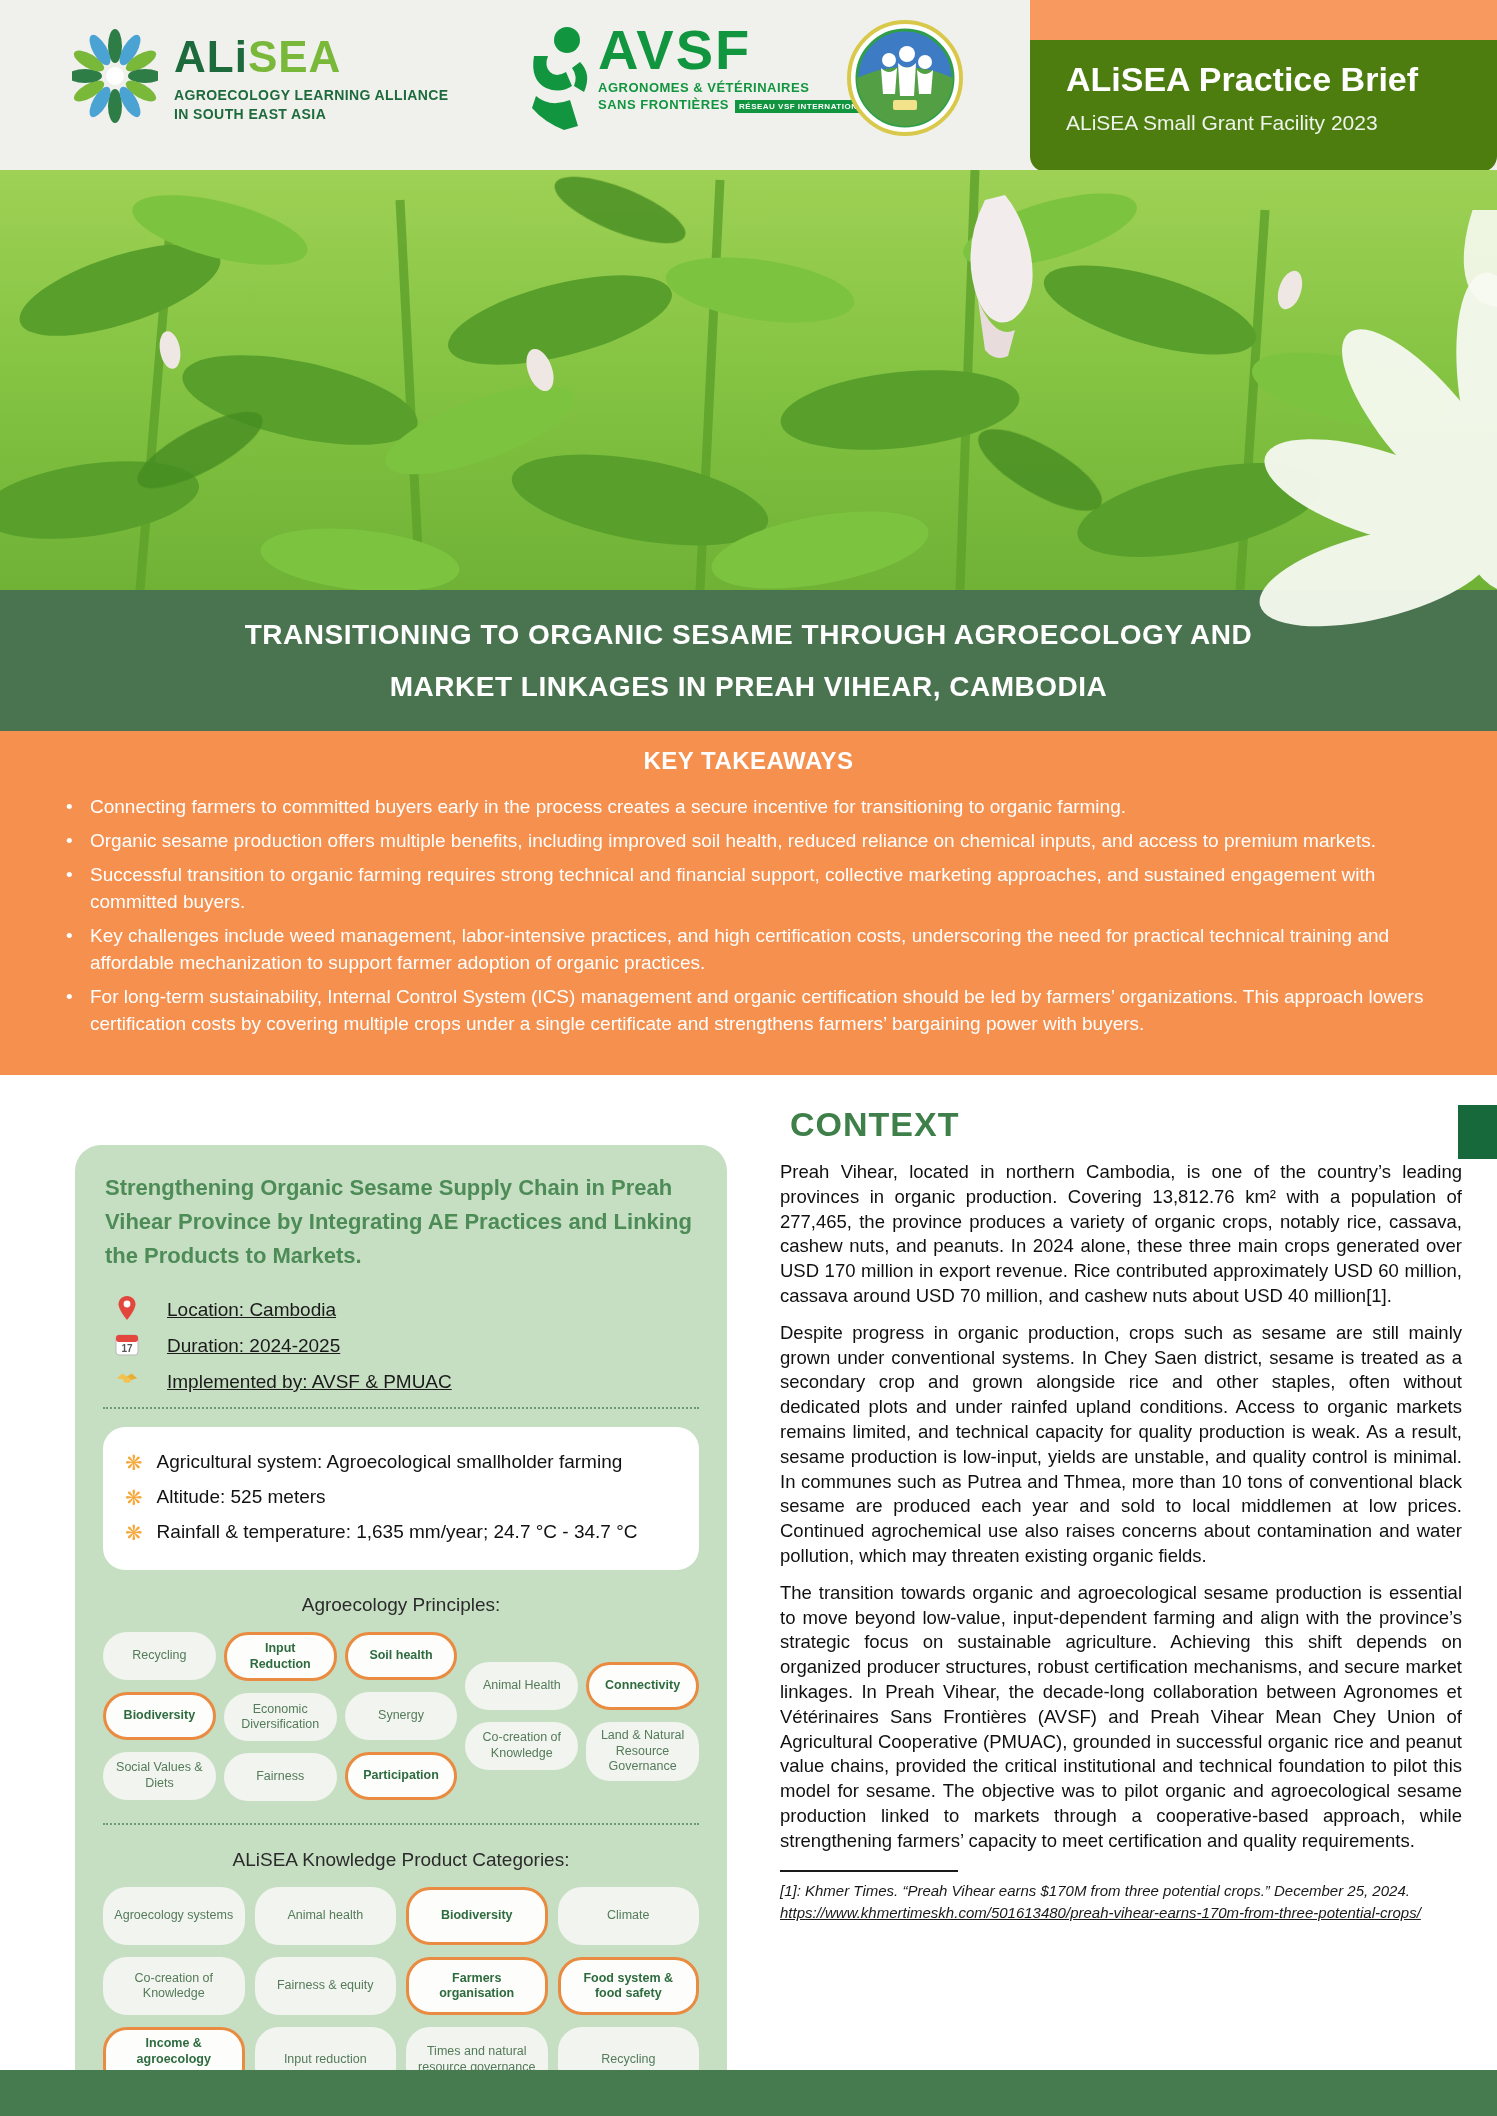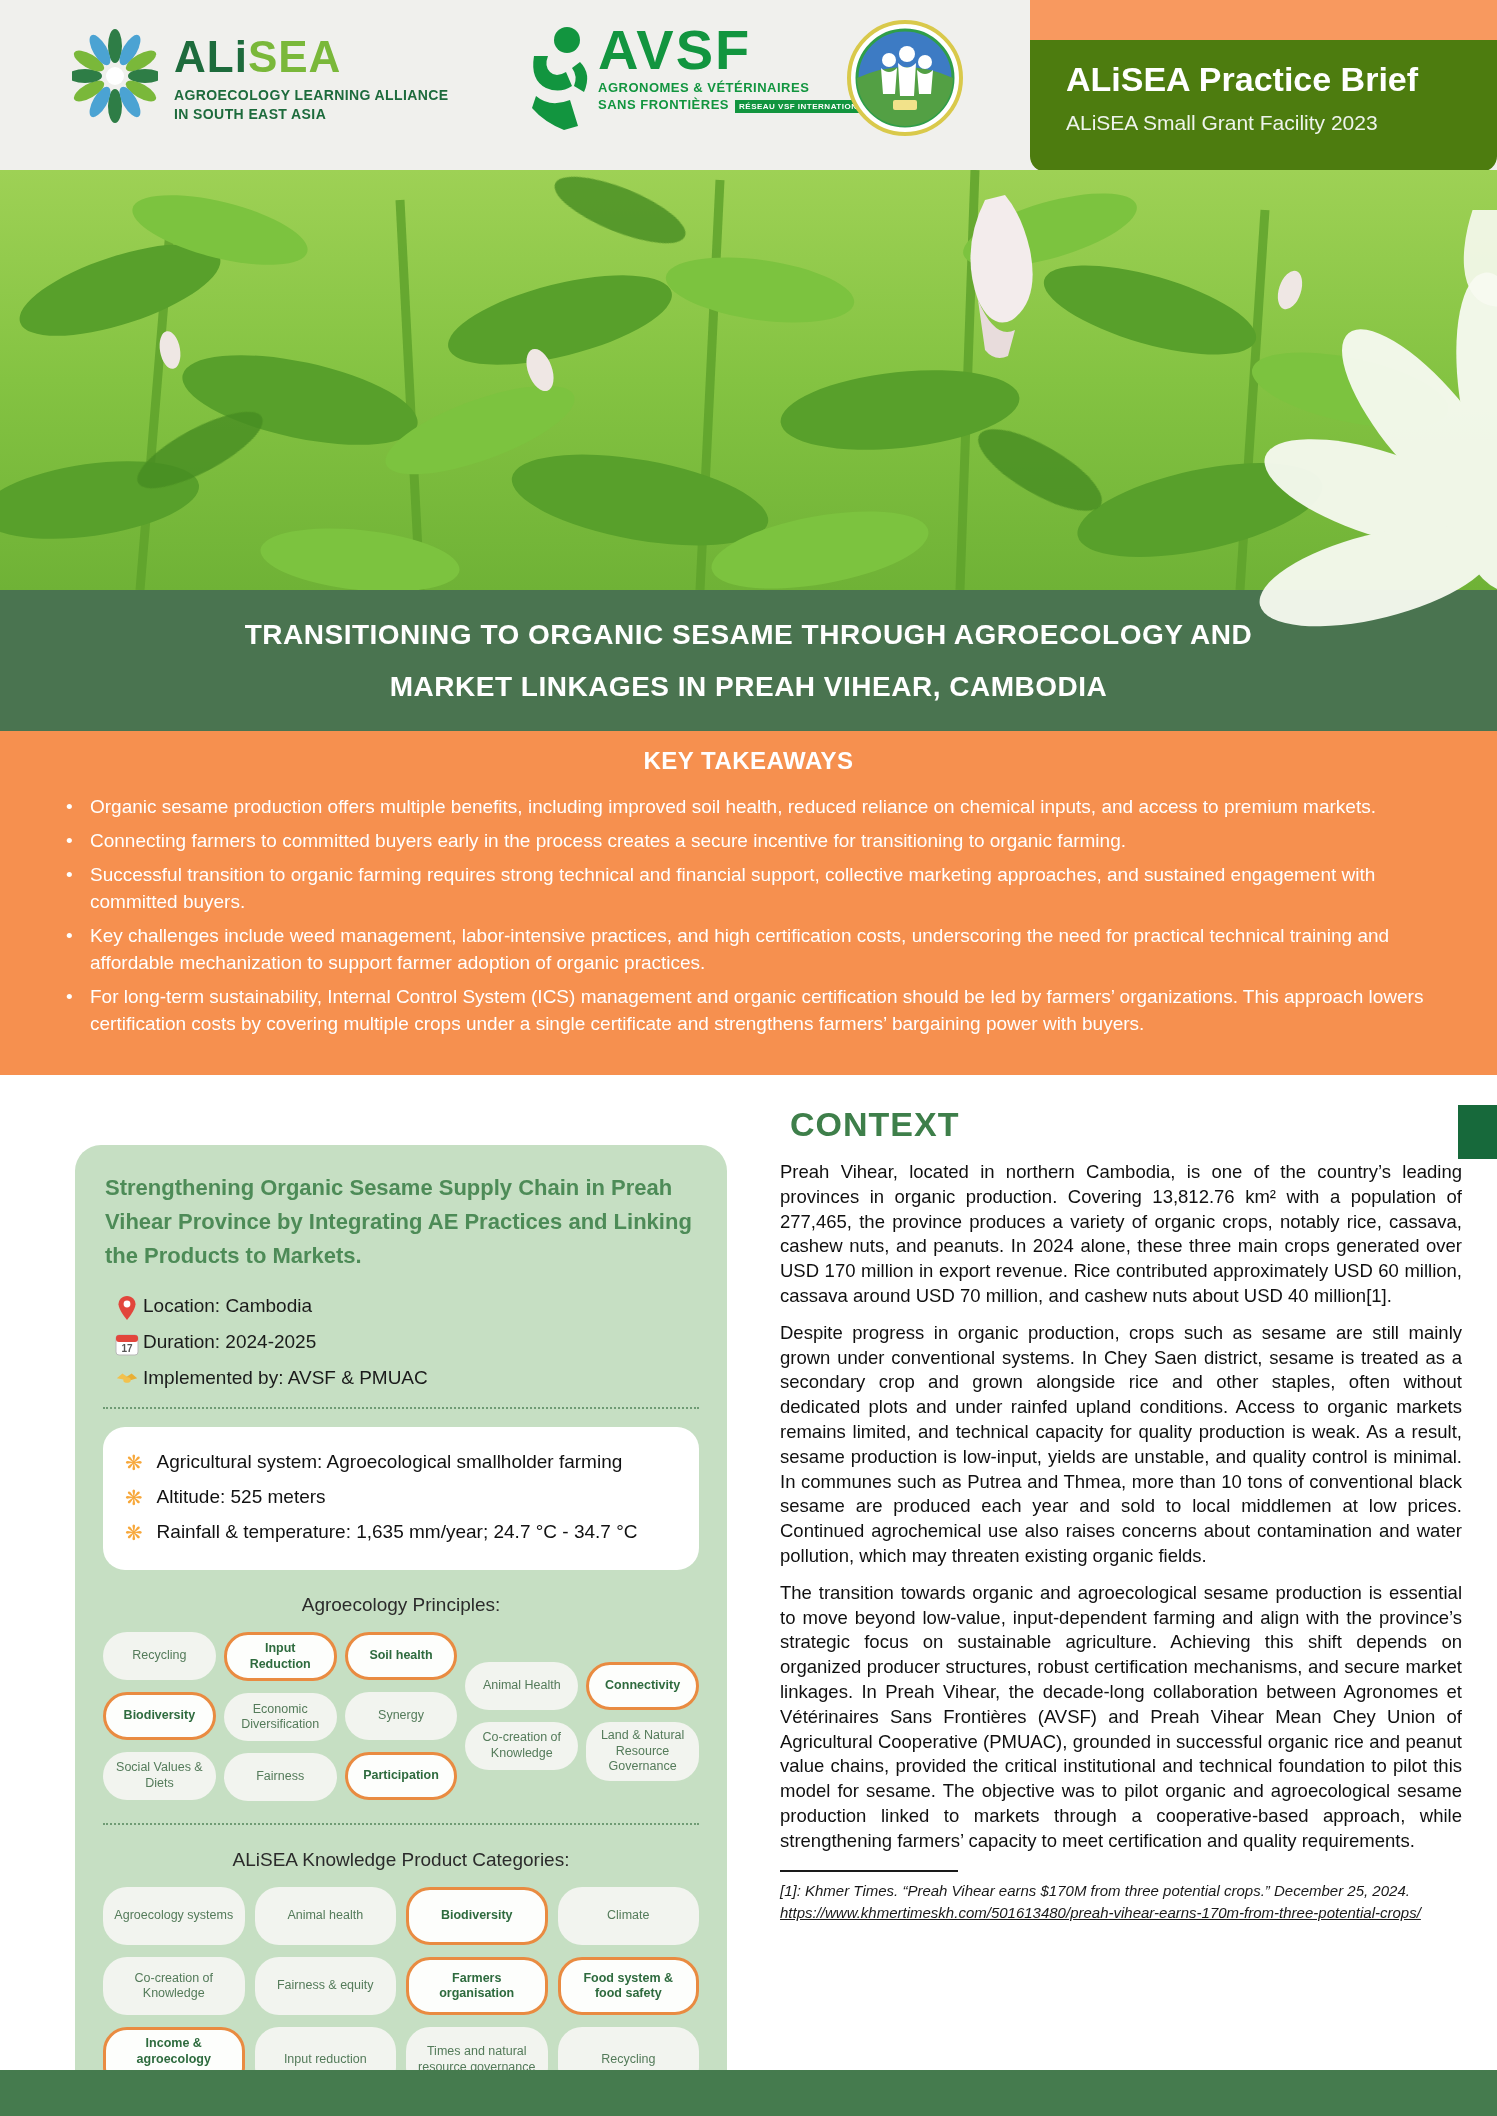--- a/index.html
+++ b/index.html
@@ -38,21 +38,21 @@
   .takeaways ul { list-style:none; }
   .takeaways li { position:relative; color:#ffffff; font-size:19px; line-height:27px; padding-left:30px; margin-bottom:7px; }
   .takeaways li::before { content:"•"; position:absolute; left:6px; top:0; font-size:19px; color:#ffffff; }
 
   
   .content { position:absolute; left:0; top:1075px; width:1497px; height:995px; background:#ffffff; }
 
   .panel { position:absolute; left:75px; top:70px; width:652px; height:925px; background:#c6dfc3; border-radius:26px 26px 0 0; padding:26px 28px 0 28px; }
   .panel-title { color:#4d8b57; font-weight:bold; font-size:22px; line-height:34px; padding:0 2px; }
   .meta-rows { margin-top:22px; padding-left:12px; }
-  .meta-row { display:flex; align-items:flex-start; gap:4px; font-size:19px; color:#1b1b1b; margin-bottom:10px; }
+  .meta-row { display:flex; align-items:flex-end; gap:28px; font-size:19px; color:#1b1b1b; margin-bottom:10px;text-decoration:underline; }
   .dotted-sep { border-top:2px dotted #6f9b74; margin:14px 0 0 0; }
   .facts-box { background:#ffffff; border-radius:22px; margin-top:18px; padding:24px 8px 26px 22px; }
   .fact-row { display:flex; align-items:flex-start; gap:14px; font-size:19px; color:#111; margin-bottom:12px; }
   .fact-row:last-child { margin-bottom:0; }
   .flower-bullet { color:#f7a83b; font-size:21px; line-height:23px; flex:0 0 auto; }
   .sub-heading { text-align:center; font-size:19px; color:#2b2b2b; margin-top:24px; }
 
   .pill { background:#f2f4ef; border-radius:24px; color:#547b5a; font-size:12.5px; line-height:1.25;
           display:flex; align-items:center; justify-content:center; text-align:center; min-height:48px; padding:6px 8px; }
   .pill.hl { background:#fdfefc; border:3px solid #e98b41; color:#2e6b3e; font-weight:bold; }
@@ -241,22 +241,22 @@
   </span>
 
   <div class="banner">
     <div class="banner-line">TRANSITIONING TO ORGANIC SESAME THROUGH AGROECOLOGY AND</div>
     <div class="banner-line">MARKET LINKAGES IN PREAH VIHEAR, CAMBODIA</div>
   </div>
 
   <div class="takeaways">
     <div class="takeaways-heading">KEY TAKEAWAYS</div>
     <ul id="kt-list">
+        <li>Connecting farmers to committed buyers early in the process creates a secure incentive for transitioning to organic farming.</li>
         <li>Organic sesame production offers multiple benefits, including improved soil health, reduced reliance on chemical inputs, and access to premium markets.</li>
-        <li>Connecting farmers to committed buyers early in the process creates a secure incentive for transitioning to organic farming.</li>
         <li>Successful transition to organic farming requires strong technical and financial support, collective marketing approaches, and sustained engagement with committed buyers.</li>
         <li>Key challenges include weed management, labor-intensive practices, and high certification costs, underscoring the need for practical technical training and affordable mechanization to support farmer adoption of organic practices.</li>
         <li>For long-term sustainability, Internal Control System (ICS) management and organic certification should be led by farmers’ organizations. This approach lowers certification costs by covering multiple crops under a single certificate and strengthens farmers’ bargaining power with buyers.</li>
       </ul>
   </div>
 
   <div class="content">
 
     <div class="panel">
       <div class="panel-title">Strengthening Organic Sesame Supply Chain in Preah Vihear Province by Integrating AE Practices and Linking the Products to Markets.</div>

